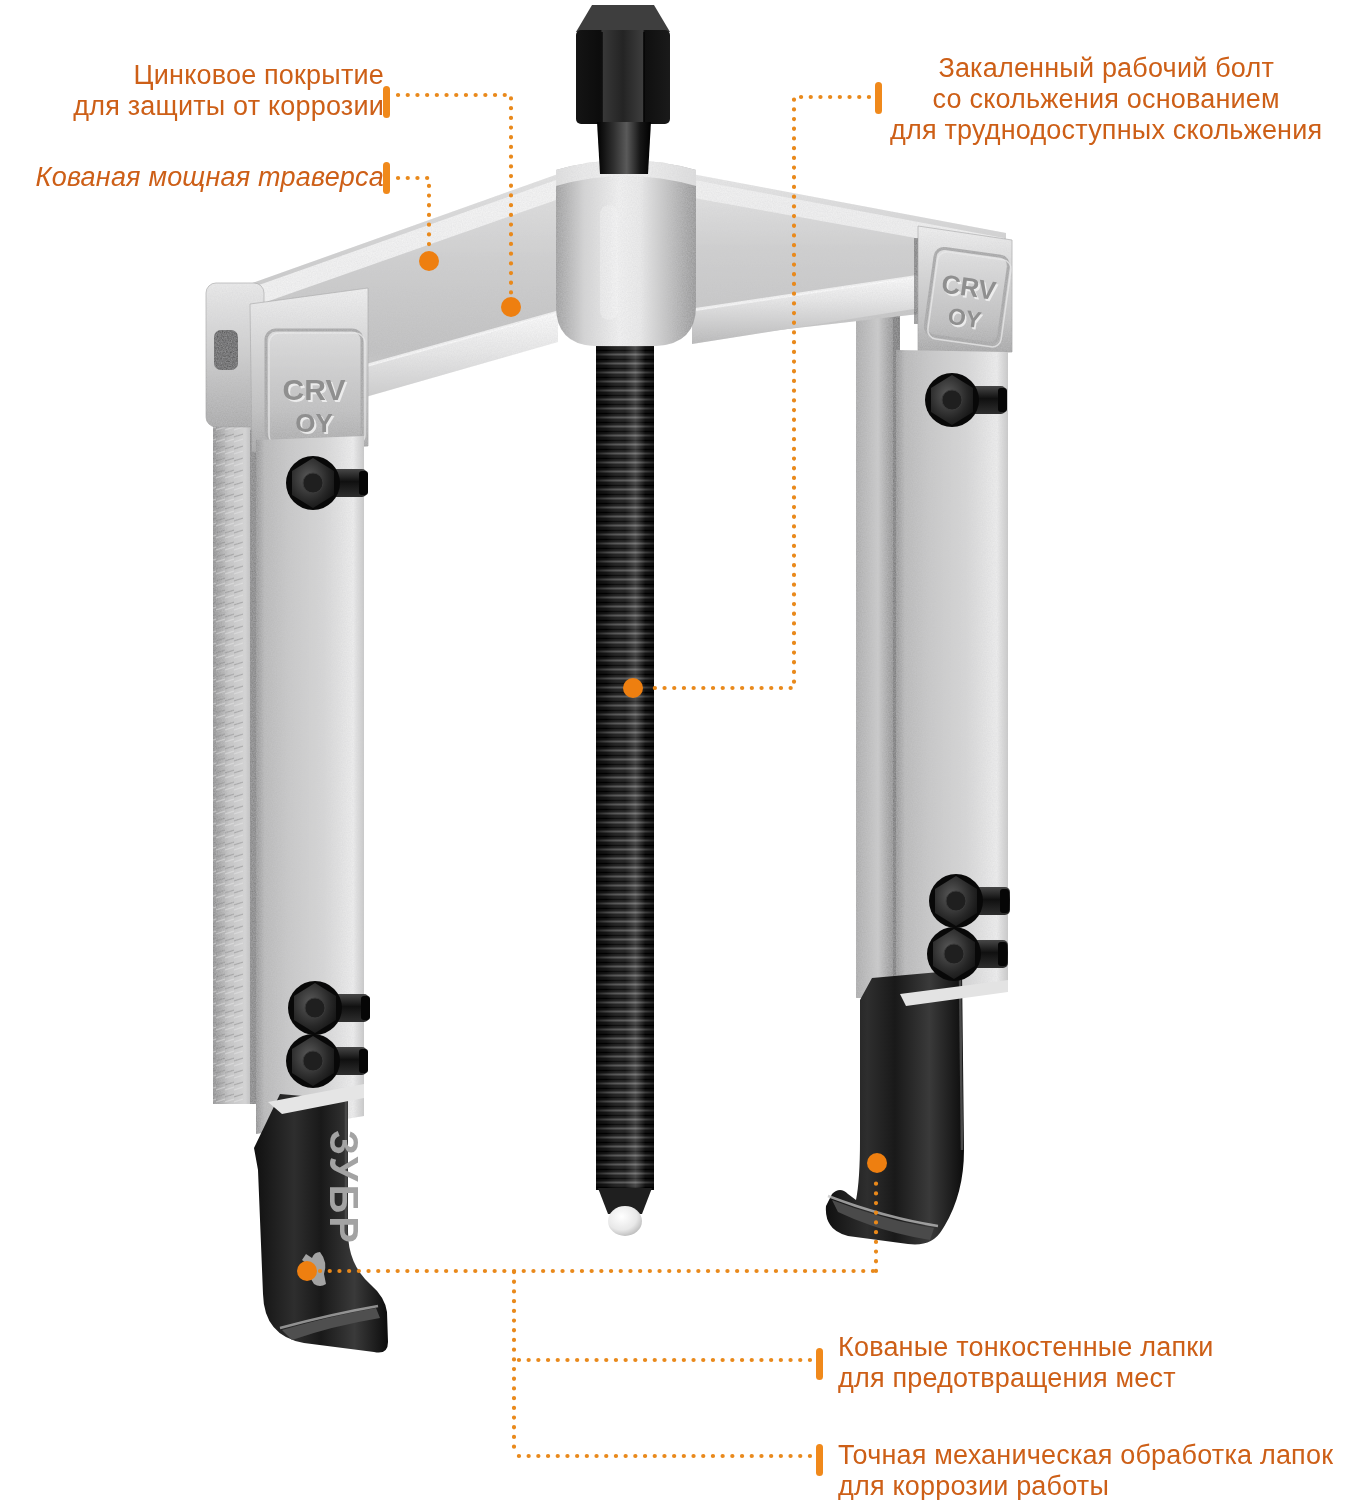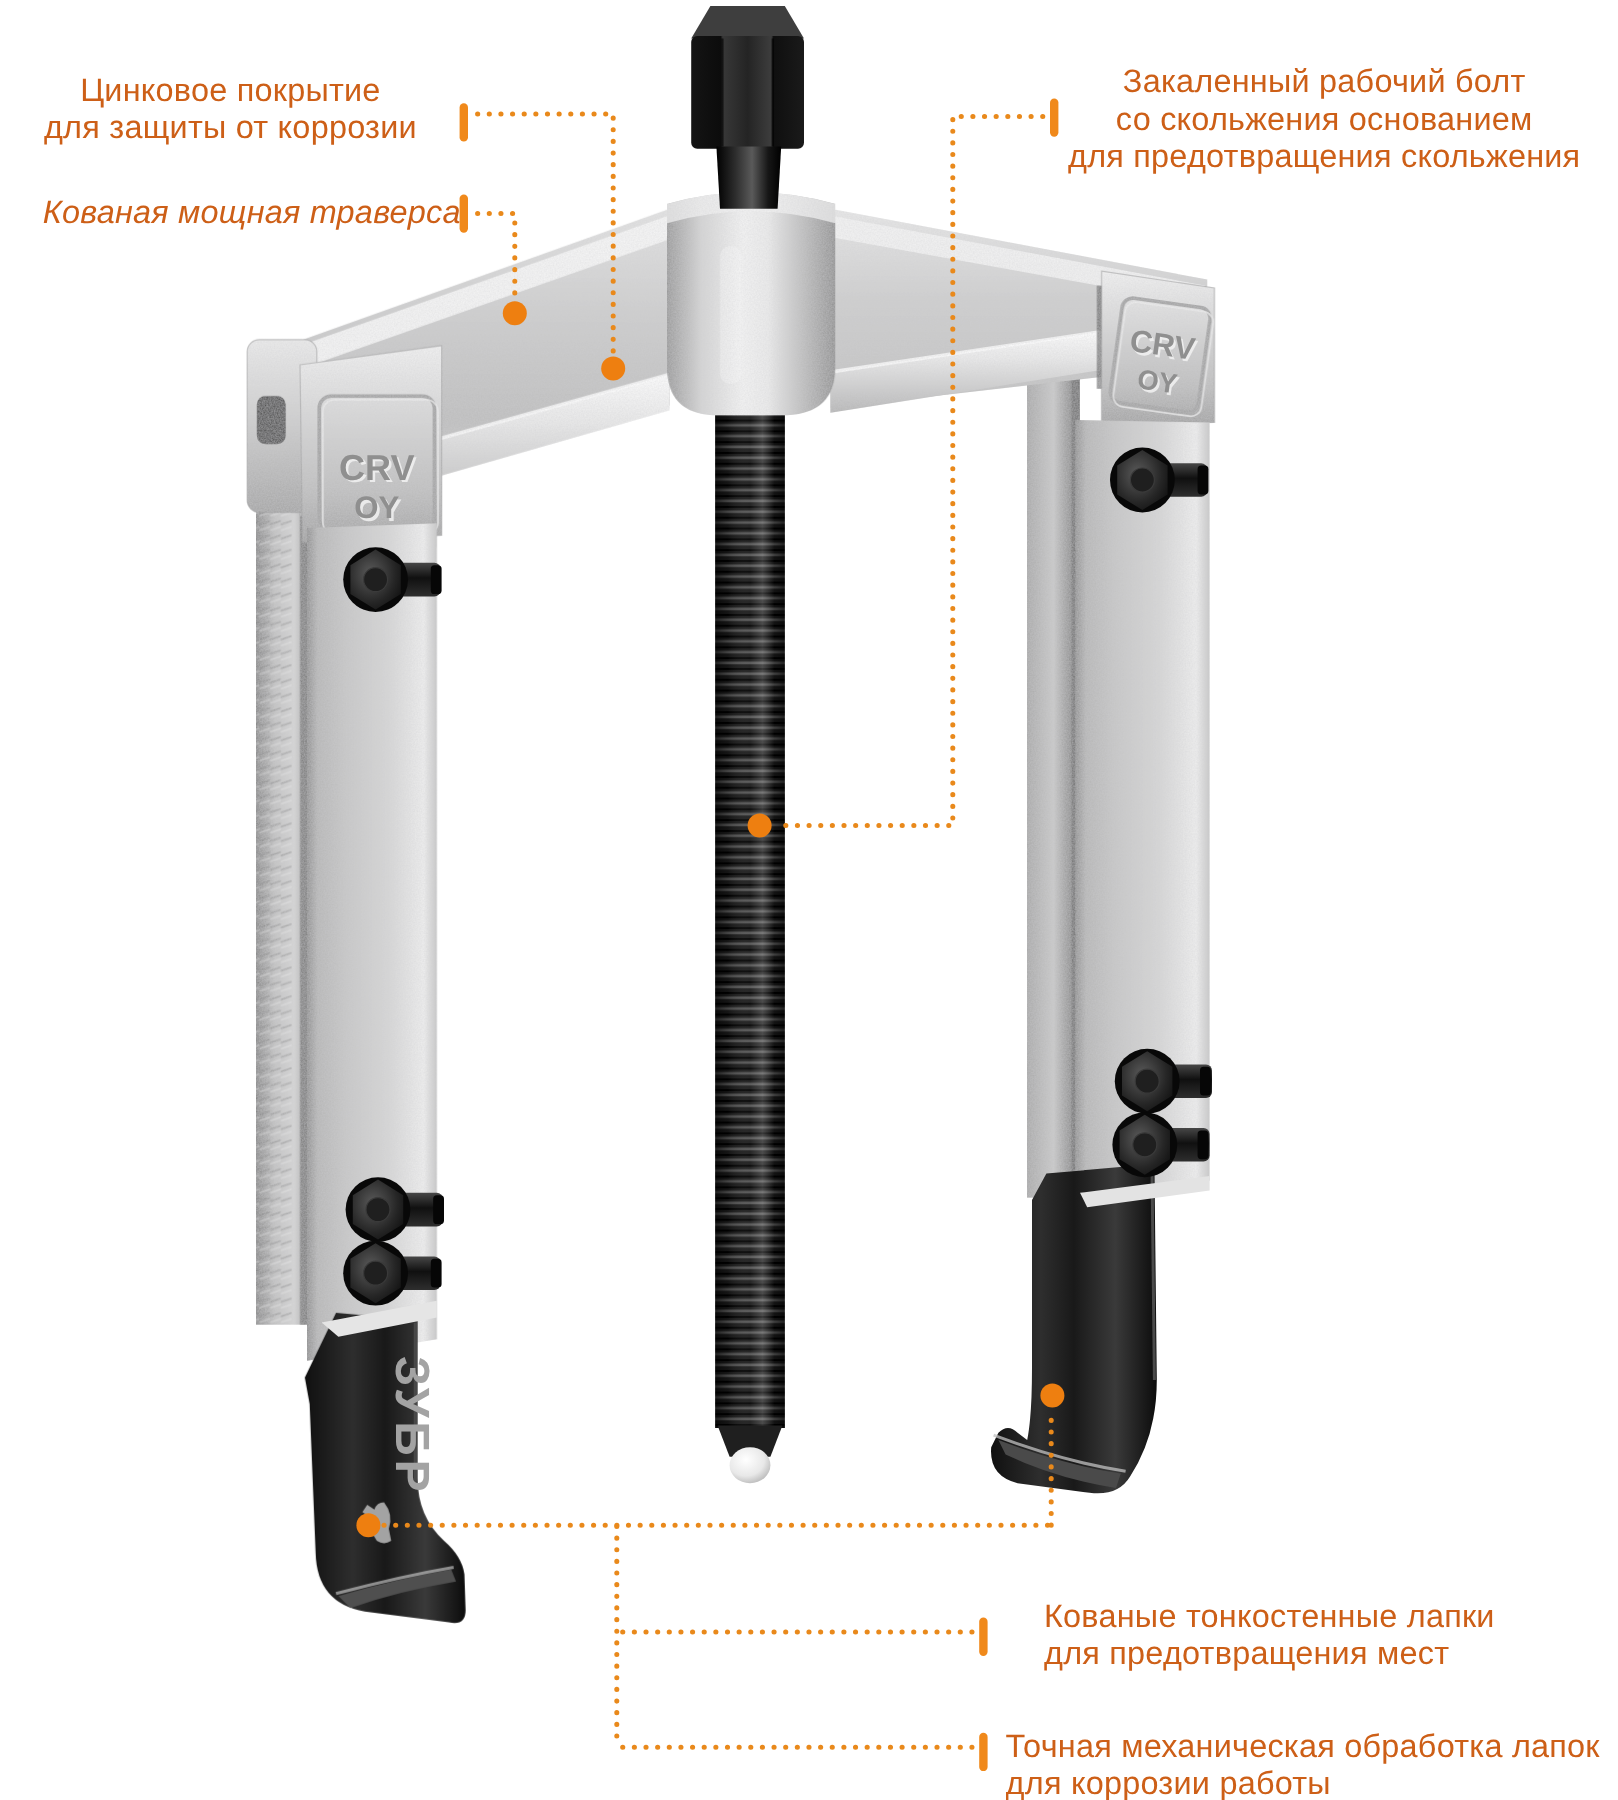--- a/index.html
+++ b/index.html
@@ -6,24 +6,24 @@
   .stage{
     position:relative;width:1348px;height:1500px;background:#ffffff;
     overflow:hidden;font-family:"Liberation Sans",sans-serif;
   }
   .stage svg{position:absolute;left:0;top:0;}
   .lbl{
     position:absolute;color:#cd5f17;font-size:27px;line-height:31px;
     letter-spacing:.2px;white-space:nowrap;
   }
   .lbl.right-align{text-align:right;white-space:normal;}
-  #lbl-zinc{left:0;top:60px;width:384px;text-align:center;}
+  #lbl-zinc{left:0;top:60px;width:384px;}
   #lbl-traverse{left:0;top:162px;width:384px;font-style:italic;}
   #lbl-bolt{left:890px;top:53px;text-align:center;}
-  #lbl-jaws{left:838px;top:1332px;margin-left:32px;}
+  #lbl-jaws{left:838px;top:1332px;}
   #lbl-machining{left:838px;top:1440px;}
   .dots{fill:none;stroke:#e9891b;stroke-width:4.2;stroke-linecap:round;stroke-dasharray:0.1 9.6;}
   .marker{fill:#ee7f10;}
   .bar{fill:#f0891b;}
   .stamp-hi{fill:#f2f2f2;opacity:.85;}
   .stamp{fill:#8f8f8f;}
 </style>
 </head>
 <body>
 
@@ -327,21 +327,21 @@
     <div>для защиты от коррозии</div>
   </div>
 
   <div class="lbl right-align" id="lbl-traverse">
     <div>Кованая мощная траверса</div>
   </div>
 
   <div class="lbl" id="lbl-bolt">
     <div>Закаленный рабочий болт</div>
     <div>со скольжения основанием</div>
-    <div>для предотвращения скольжения</div>
+    <div>для труднодоступных скольжения</div>
   </div>
 
   <div class="lbl" id="lbl-jaws">
     <div>Кованые тонкостенные лапки</div>
     <div>для предотвращения мест</div>
   </div>
 
   <div class="lbl" id="lbl-machining">
     <div>Точная механическая обработка лапок</div>
     <div>для коррозии работы</div>

